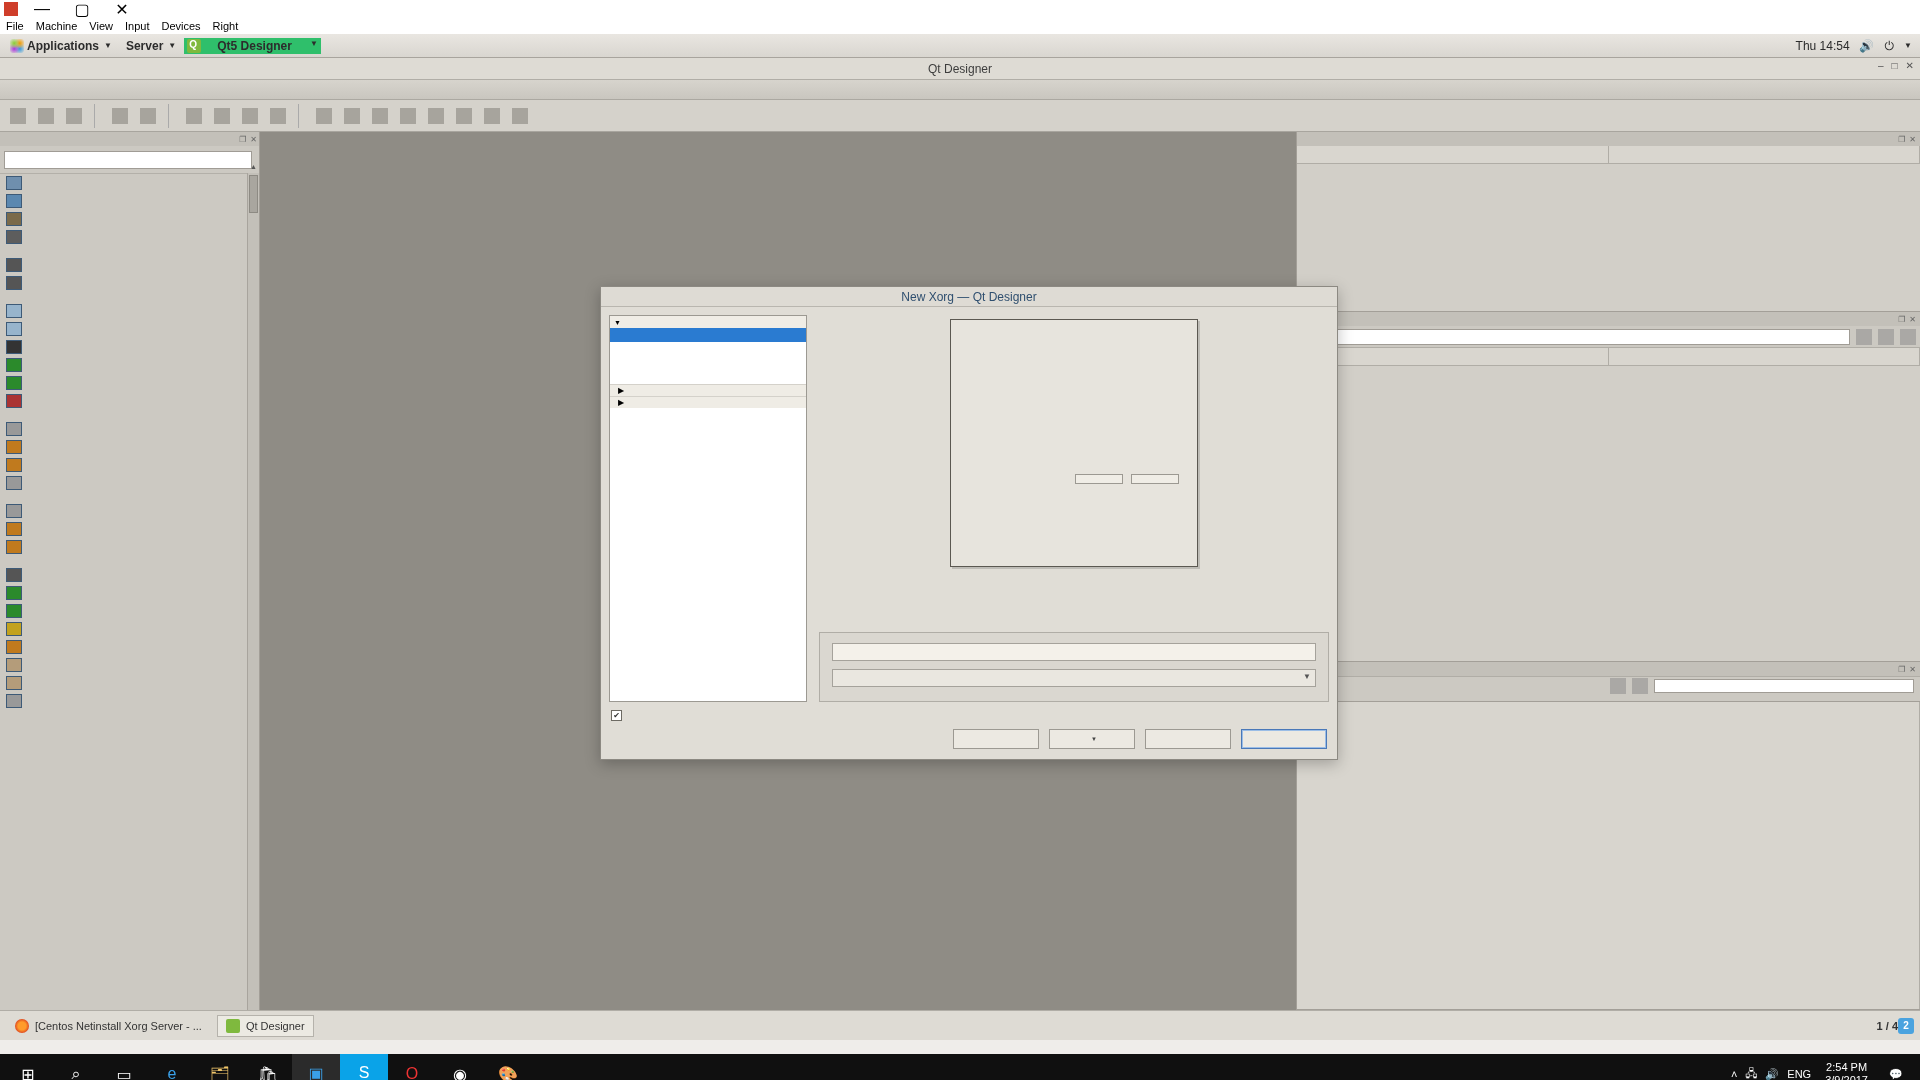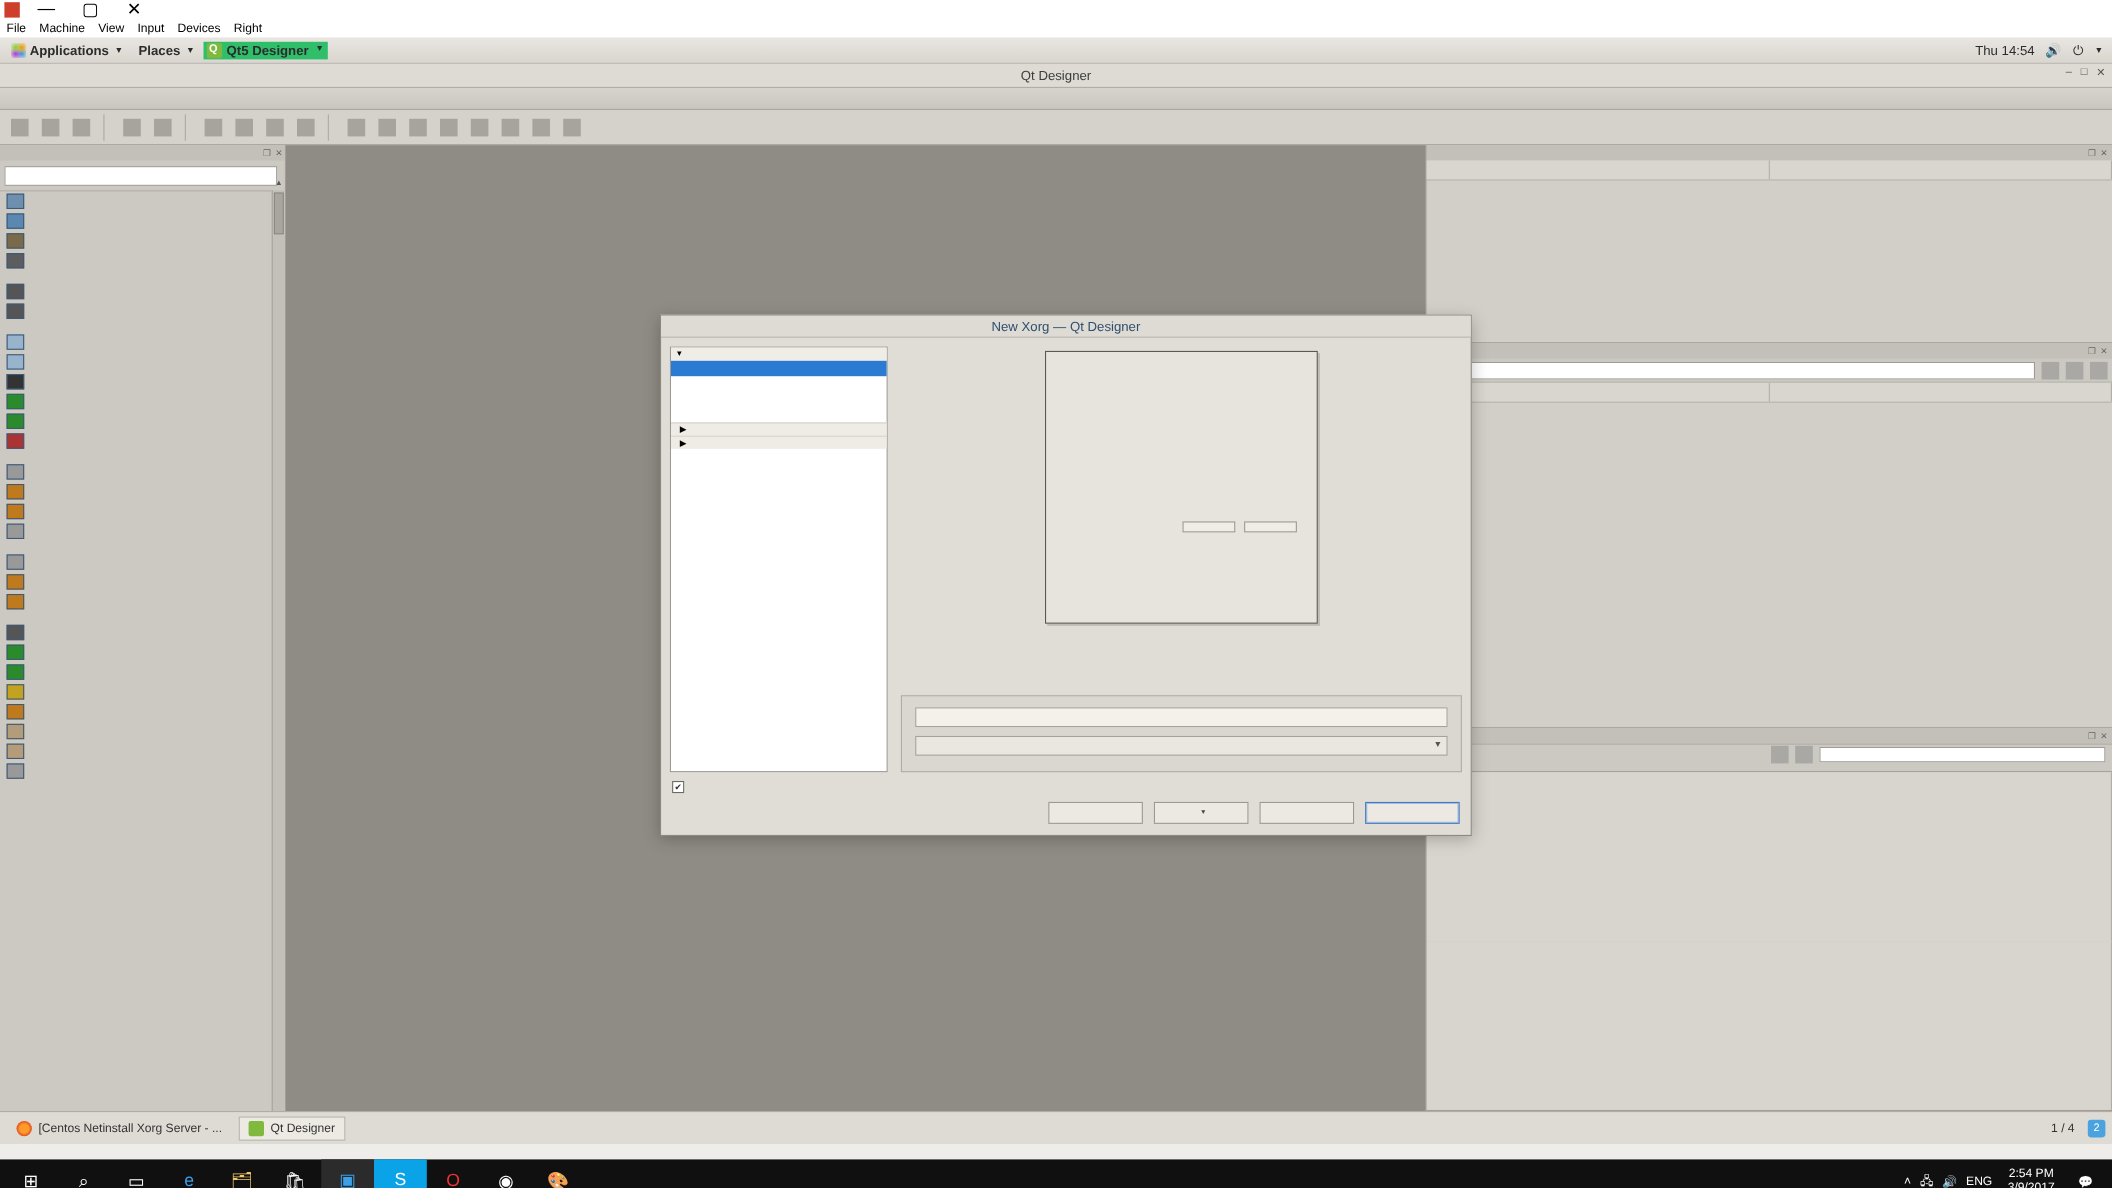--- a/index.html
+++ b/index.html
@@ -20,21 +20,21 @@
   .panel-left { display:flex; align-items:center; gap:2px; padding-left:4px;font-weight:bold; }
   .panel-btn { display:flex; align-items:center; padding:2px 6px; gap:3px; }
   .panel-btn .caret { font-size:8px; margin-left:2px; }
   .cent-logo { width:14px; height:14px; background:
      radial-gradient(circle at 30% 30%, #8c3, transparent 40%),
      radial-gradient(circle at 70% 30%, #e90, transparent 40%),
      radial-gradient(circle at 30% 70%, #a3d, transparent 40%),
      radial-gradient(circle at 70% 70%, #39d, transparent 40%);
      border-radius:2px;
   }
-  .qt-app-hl { background:#2fbf6b; padding:1px 3px; display:flex; align-items:flex-start; gap:4px; }
+  .qt-app-hl { background:#2fbf6b; padding:1px 3px; display:flex; align-items:flex-start; gap:16px; }
   .qt-logo-sm { width:14px; height:14px; background:#7fb93e; border-radius:2px; position:relative; }
   .qt-logo-sm::after { content:"Q"; position:absolute; left:2px; top:0; font-size:10px; color:#fff; }
   .panel-right { margin-left:auto; display:flex; align-items:center; padding-right:8px; gap:10px; font-size:12px; }
   .tri-down { font-size:8px; }
 
   
   .app-window { position:relative; height: calc(1080px - 18px - 16px - 24px - 30px - 40px); background:#bdbab3; }
   .app-titlebar { height: 22px; background:#dedbd4; display:flex; align-items:center; justify-content:center; font-size:12px; color:#3d3d3d; position:relative; border-bottom:1px solid #b0ada6;}
   .app-title-controls { position:absolute; right:6px; top:2px; display:flex; gap:8px; font-size:10px; color:#555; }
   .app-title-controls span { cursor:default; }
@@ -116,21 +116,21 @@
   .dlg-btn { height:20px; min-width:86px; background:#ece9e2; border:1px solid #9c9992; font-size:7px; color:#444; display:flex; align-items:center; justify-content:center;}
   .dlg-btn.combo::after { content:"▼"; font-size:6px; margin-left:4px;}
   .dlg-btn.default { border:1px solid #4a78b8; box-shadow:0 0 0 1px #9bbde6 inset; }
 
   
   .guest-taskbar { height:30px; background:#dedbd4; border-top:1px solid #b0ada6; display:flex; align-items:center; padding:0 6px; gap:6px; font-size:11px; color:#333;}
   .gtb-item { display:flex; align-items:center; gap:6px; padding:2px 8px; height:22px; border:1px solid transparent;}
   .gtb-item.app { background:#eceae3; border:1px solid #b5b2ab;}
   .gtb-ff { width:14px; height:14px; background: radial-gradient(circle,#ff9b2b 40%,#e04b1f 70%,#b0321a 100%); border-radius:50%; }
   .gtb-qt { width:14px; height:14px; background:#7fb93e; border-radius:2px; }
-  .gtb-right { margin-left:auto; display:flex; align-items:center; gap:12px; font-size:11px;}
+  .gtb-right { margin-left:auto; display:flex; align-items:center; gap:0; font-size:11px;font-weight:bold;}
   .ws-ind { width:16px; height:16px; background:#4aa3df; border-radius:3px; display:flex; align-items:center; justify-content:center; color:#fff; font-size:10px;}
 
   
   .win-taskbar { height:40px; background:#101010; display:flex; align-items:center; padding:0 4px; }
   .wtb-left { display:flex; align-items:center; height:100%; }
   .wtb-btn { width:48px; height:40px; display:flex; align-items:center; justify-content:center; color:#fff; font-size:16px; position:relative;}
   .wtb-btn.sel { background:#2b2b2b; border-bottom:2px solid #76b9ed;}
   .wtb-right { margin-left:auto; display:flex; align-items:center; height:100%; color:#fff; font-size:11px; }
   .wtb-sys { padding:0 6px; display:flex; align-items:center; gap:8px; height:100%; }
   .wtb-clock { padding:0 8px; text-align:center; line-height:13px; font-size:11px;}
@@ -166,21 +166,21 @@
 </div>
 
 <div class="guest-panel">
   <div class="panel-left">
     <div class="panel-btn">
       <span class="cent-logo"></span>
       <span>Applications</span>
       <span class="caret">▼</span>
     </div>
     <div class="panel-btn">
-      <span>Places</span>
+      <span>Server</span>
       <span class="caret">▼</span>
     </div>
     <div class="panel-btn qt-app-hl">
       <span class="qt-logo-sm"></span>
       <span>Qt5 Designer</span>
       <span class="caret">▼</span>
     </div>
   </div>
   <div class="panel-right">
     <span>Thu 14:54</span>

